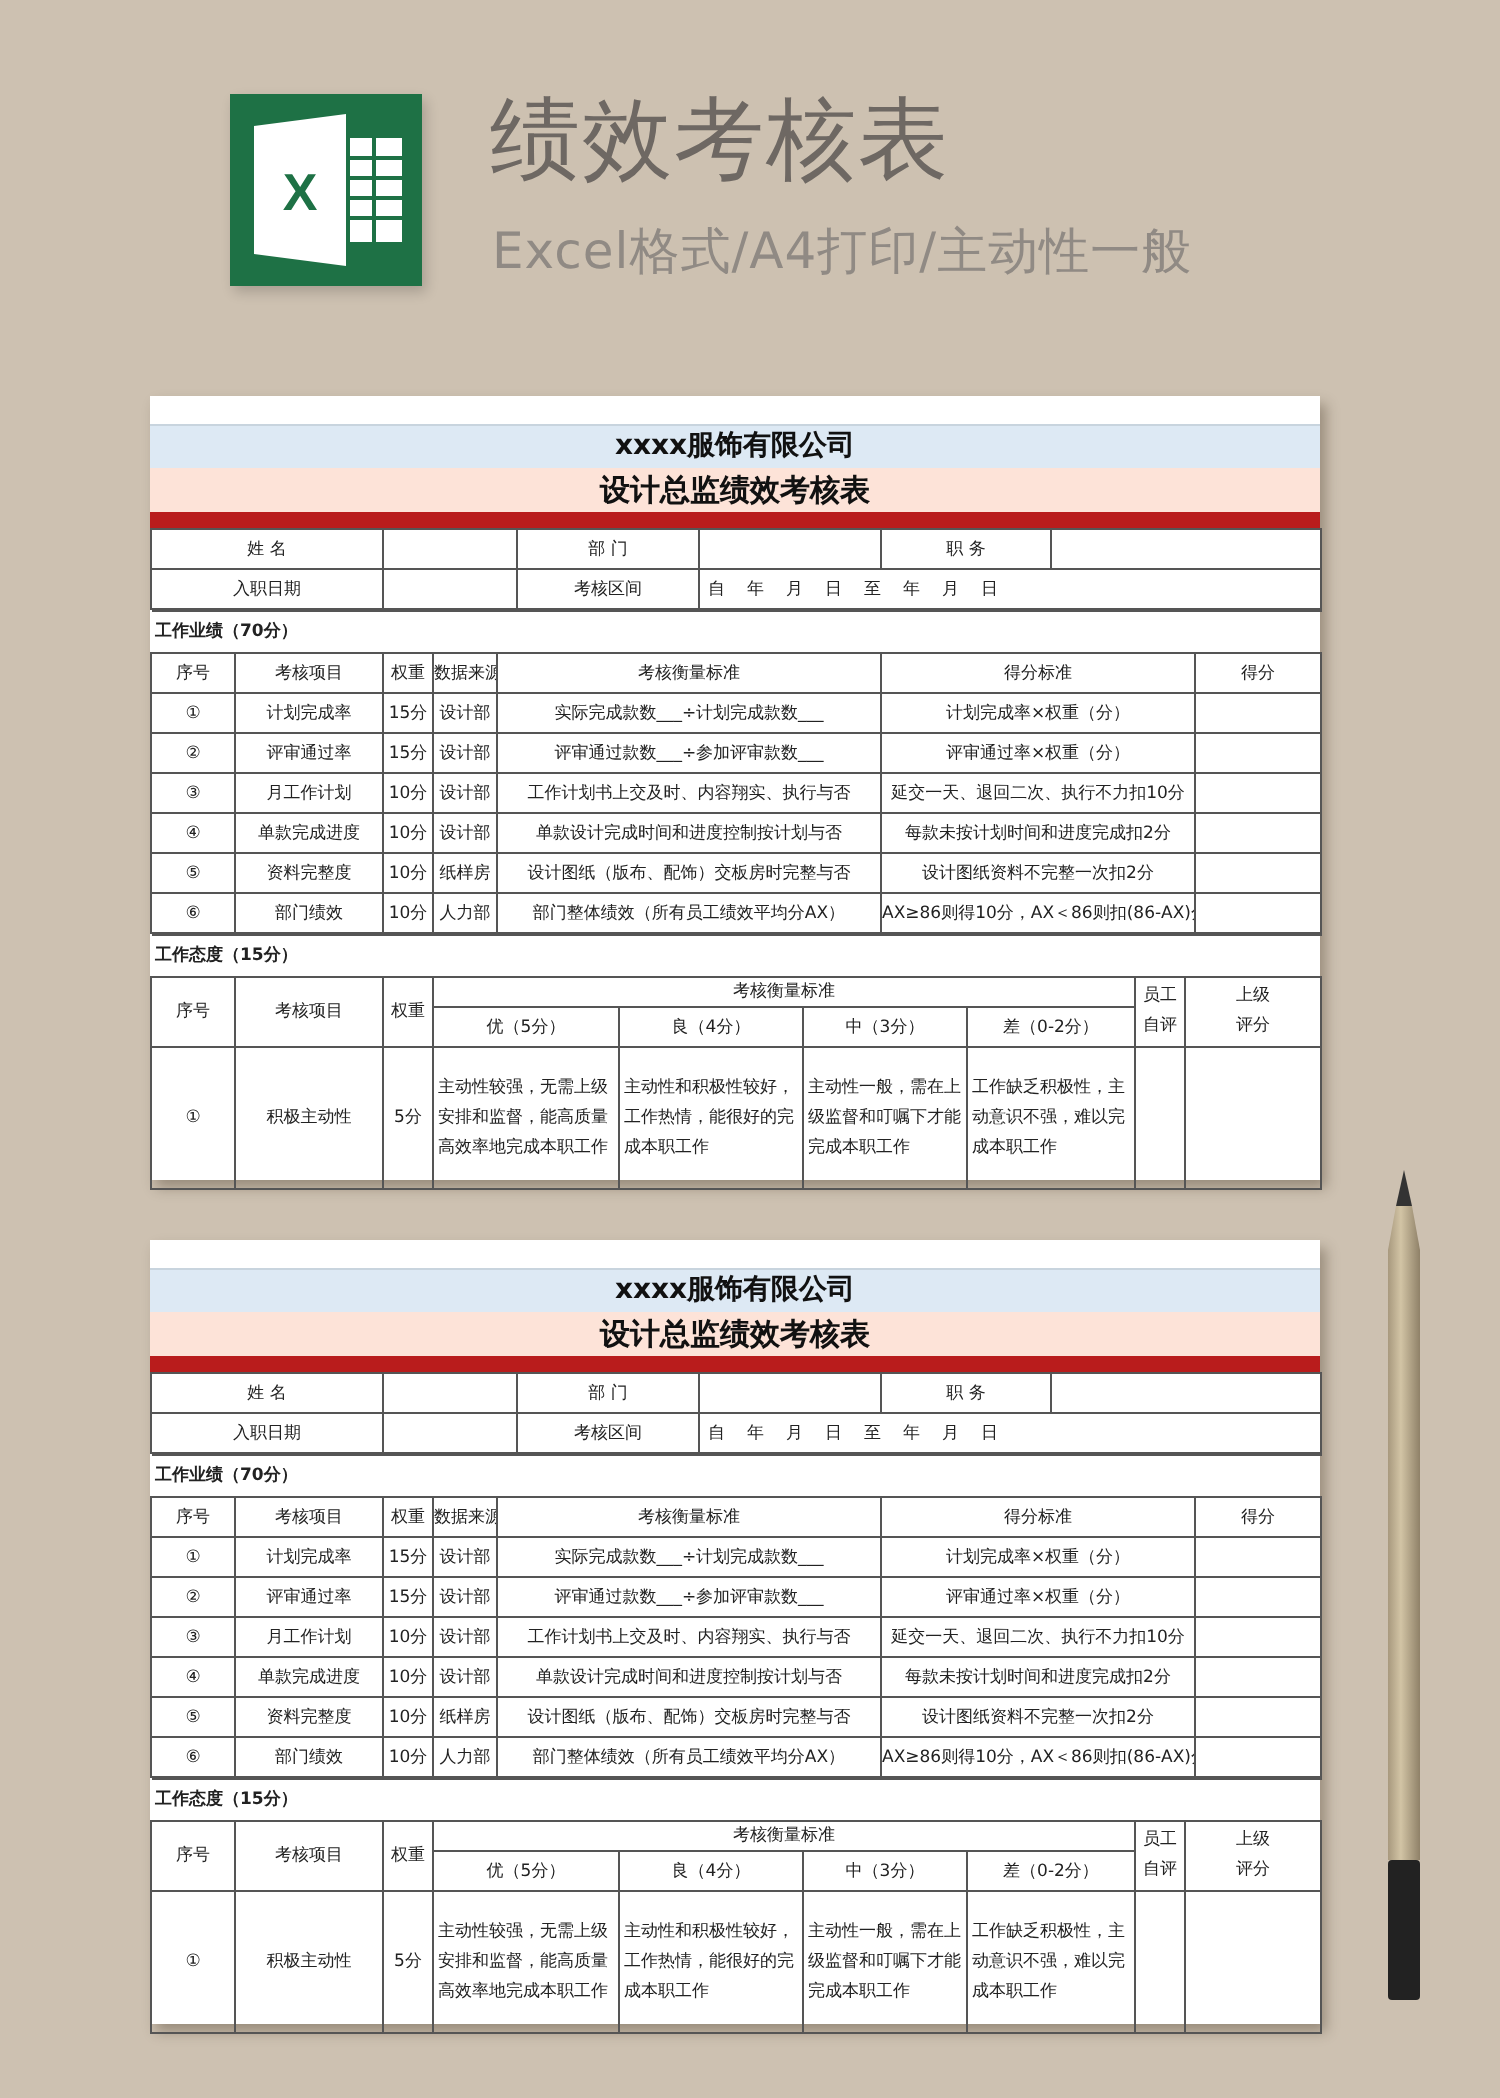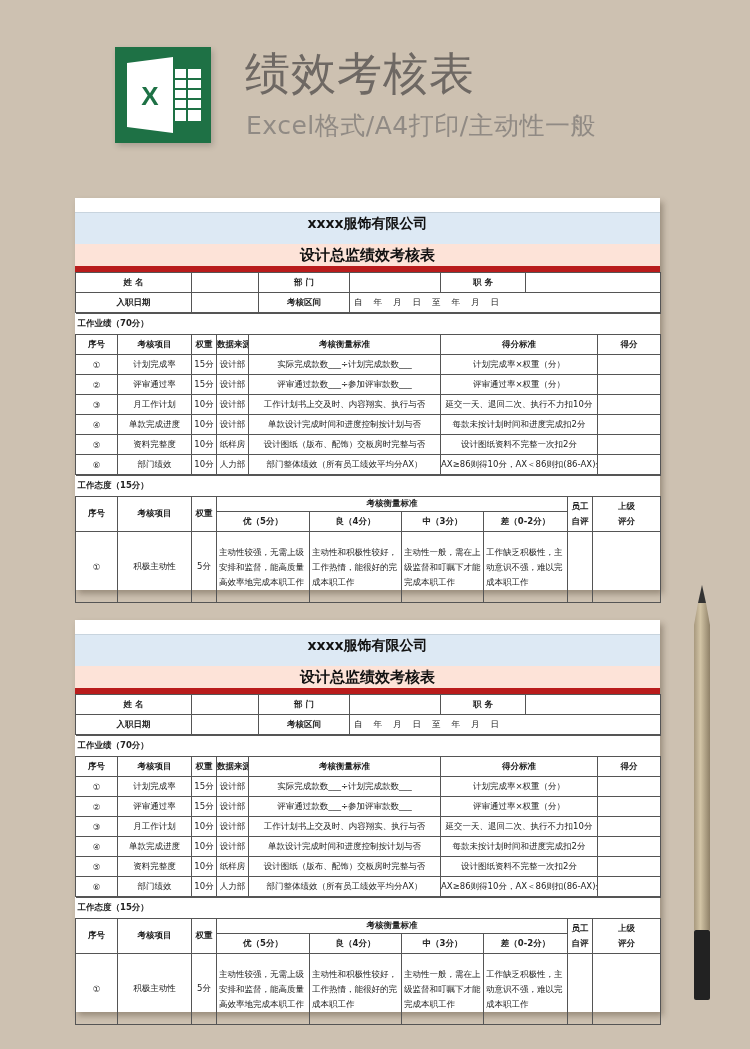--- a/index.html
+++ b/index.html
@@ -9,48 +9,48 @@
     font-family: "DejaVu Sans", "Liberation Sans", sans-serif;
   }
   
   .logo {
     position: absolute; left: 115px; top: 47px; width: 96px; height: 96px;
     background: #1e7145; box-shadow: 2px 3px 6px rgba(0,0,0,0.18);
   }
   .logo svg { position: absolute; left: 0; top: 0; }
   .title {
     position: absolute; left: 245px; top: 48px; font-size: 45px; color: #6e6863;
-    letter-spacing: 1px; line-height: 52px;
+    letter-spacing: 1px; line-height: 52px; font-family: Liberation Mono, monospace;
   }
   .subtitle {
     position: absolute; left: 246px; top: 110px; font-size: 25px; color: #908a84;
     line-height: 32px; letter-spacing: 0.5px;
   }
   
   .sheet {
     position: absolute; left: 75px; width: 585px; background: #fff;
     box-shadow: 3px 4px 6px rgba(60,45,30,0.35);
   }
   .sheet.s1 { top: 198px; height: 392px; }
   .sheet.s2 { top: 620px; height: 392px; }
   .sheet .topgap { height: 14px; background:#fff; border-bottom: 1px solid #c8d4de; }
   .band-company {
-    height: 31px; background: #dde9f4; text-align: center; font-weight: bold;
+    height: 21px; background: #dde9f4; text-align: center; font-weight: bold;
     font-size: 14px; line-height: 21px; color: #111;
   }
   .band-title {
     height: 22px; background: #fde3d8; text-align: center; font-weight: bold;
-    font-size: 15px; line-height: 22px; color: #111; border-bottom: 6px solid #b91c1c;
+    font-size: 15px; line-height: 22px; color: #111; border-bottom: 8px solid #b91c1c;
   }
   table { border-collapse: collapse; width: 585px; table-layout: fixed; }
   td {
     border: 1px solid #555; font-size: 8.5px; color: #222; text-align: center;
     padding: 0; overflow: hidden; white-space: nowrap; height: 19px;
   }
-  td.b { font-weight: bold; }
+  td.b { font-weight: normal; }
   td.left { text-align: left; padding-left: 4px; }
   td.sec { text-align: left; font-weight: bold; padding-left: 2px; border-left: none; border-right: none; height: 20px; }
   td.wrap { white-space: normal; text-align: left; line-height: 15px; padding-left: 2px; vertical-align: middle; }
   .spacing span { margin-right: 11px; }
   
   .pencil { position: absolute; left: 690px; top: 585px; width: 24px; height: 420px; }
 </style>
 </head>
 <body>
 

